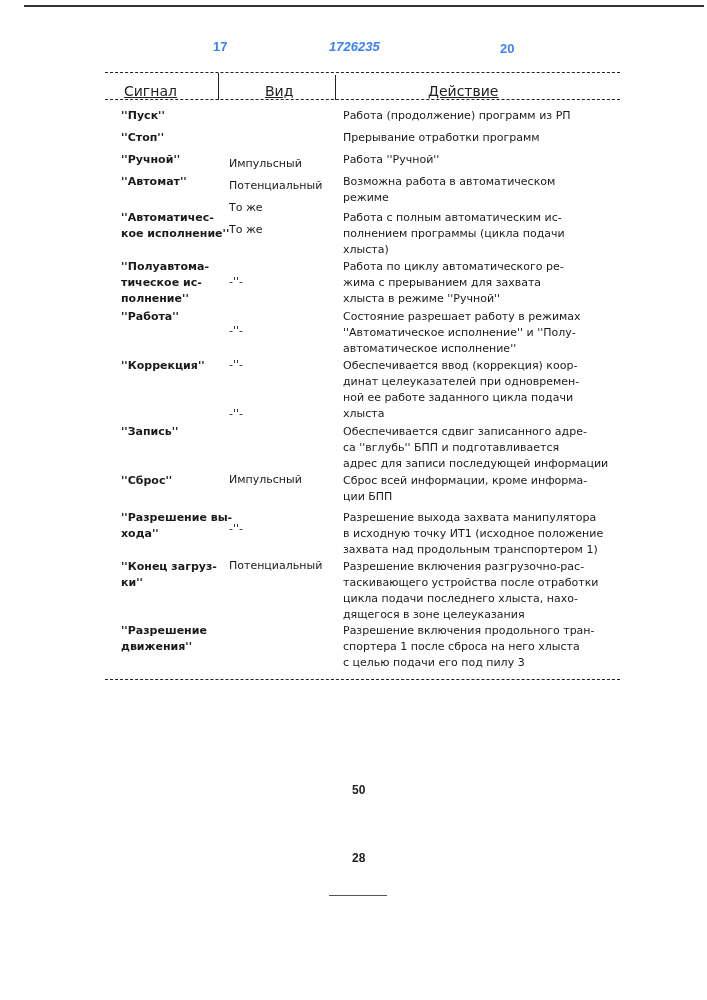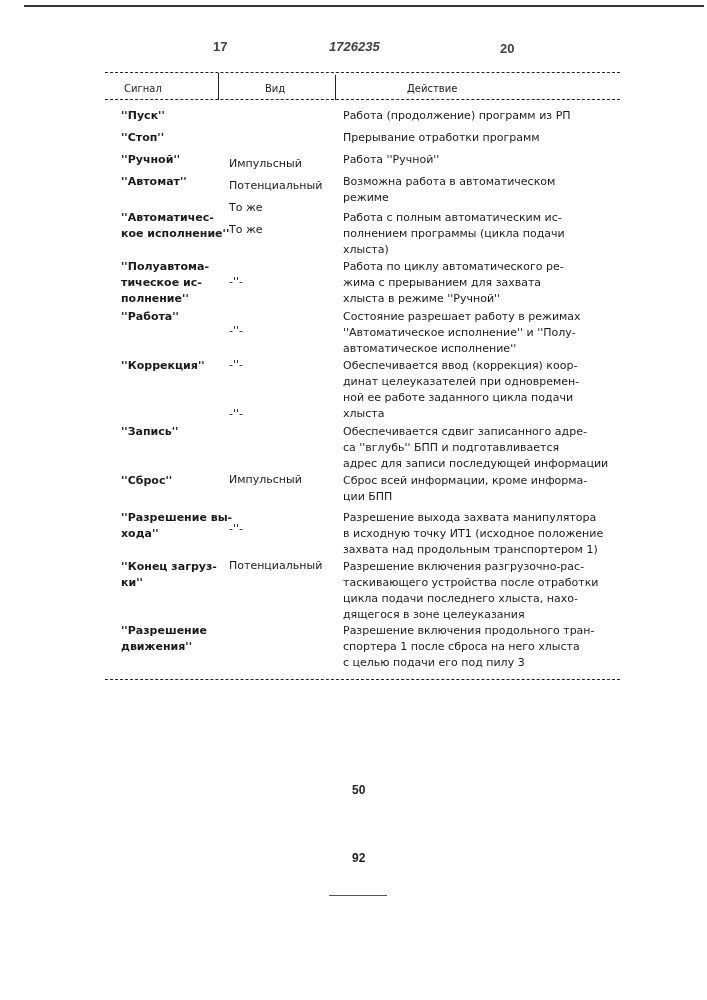--- a/index.html
+++ b/index.html
@@ -21,39 +21,40 @@
       top: 5px;
       width: 680px;
       height: 2px;
       background: #333;
     }
     .page-num {
       position: absolute;
       font-family: "Liberation Sans", sans-serif;
       font-size: 13px;
       font-weight: bold;
-      color: #404040;
+      color: #3b82f6;
     }
     .dash-rule {
       position: absolute;
       left: 105px;
       width: 515px;
       height: 0;
       border-top: 1.5px dashed #222;
     }
     .col-sep {
       position: absolute;
       width: 0;
       border-left: 1.5px solid #222;
     }
     .hdr {
       position: absolute;
       top: 83px;
-      font-size: 10px;
+      font-size: 14px;
       color: #222;
+      text-decoration: underline;
     }
     .row {
       position: absolute;
       left: 0;
       width: 707px;
       font-size: 11px;
       line-height: 16px;
       color: #1a1a1a;
     }
     .c-signal {
@@ -103,21 +104,21 @@
 <div class="page-num" style="left:329px; top:39px;font-style:italic;">1726235</div>
 <div class="page-num" style="left:500px; top:41px;">20</div>
 
 <div class="dash-rule" style="top:72px;"></div>
 <div class="dash-rule" style="top:99px;"></div>
 <div class="col-sep" style="left:218px; top:73px; height:27px;"></div>
 <div class="col-sep" style="left:335px; top:75px; height:25px;"></div>
 
 <div class="hdr" style="left:124px;">Сигнал</div>
 <div class="hdr" style="left:265px;">Вид</div>
-<div class="hdr" style="left:407px;">Действие</div>
+<div class="hdr" style="left:428px;">Действие</div>
 
 <div class="row" style="top:108px;">
   <div class="c-signal">''Пуск''</div>
   <div class="c-kind">Импульсный</div>
   <div class="c-action">Работа (продолжение) программ из РП</div>
 </div>
 <div class="row" style="top:130px;">
   <div class="c-signal">''Стоп''</div>
   <div class="c-kind">Потенциальный</div>
   <div class="c-action">Прерывание отработки программ</div>
@@ -202,15 +203,15 @@
 движения''</div>
   <div class="c-kind"></div>
   <div class="c-action">Разрешение включения продольного тран-
 спортера 1 после сброса на него хлыста
 с целью подачи его под пилу 3</div>
 </div>
 
 <div class="dash-rule" style="top:679px;"></div>
 
 <div class="margin-num" style="top:743px;">50</div>
-<div class="margin-num" style="top:811px;">92</div>
+<div class="margin-num" style="top:811px;">28</div>
 
 <div class="bottom-short-rule"></div>
 
 </body></html>

